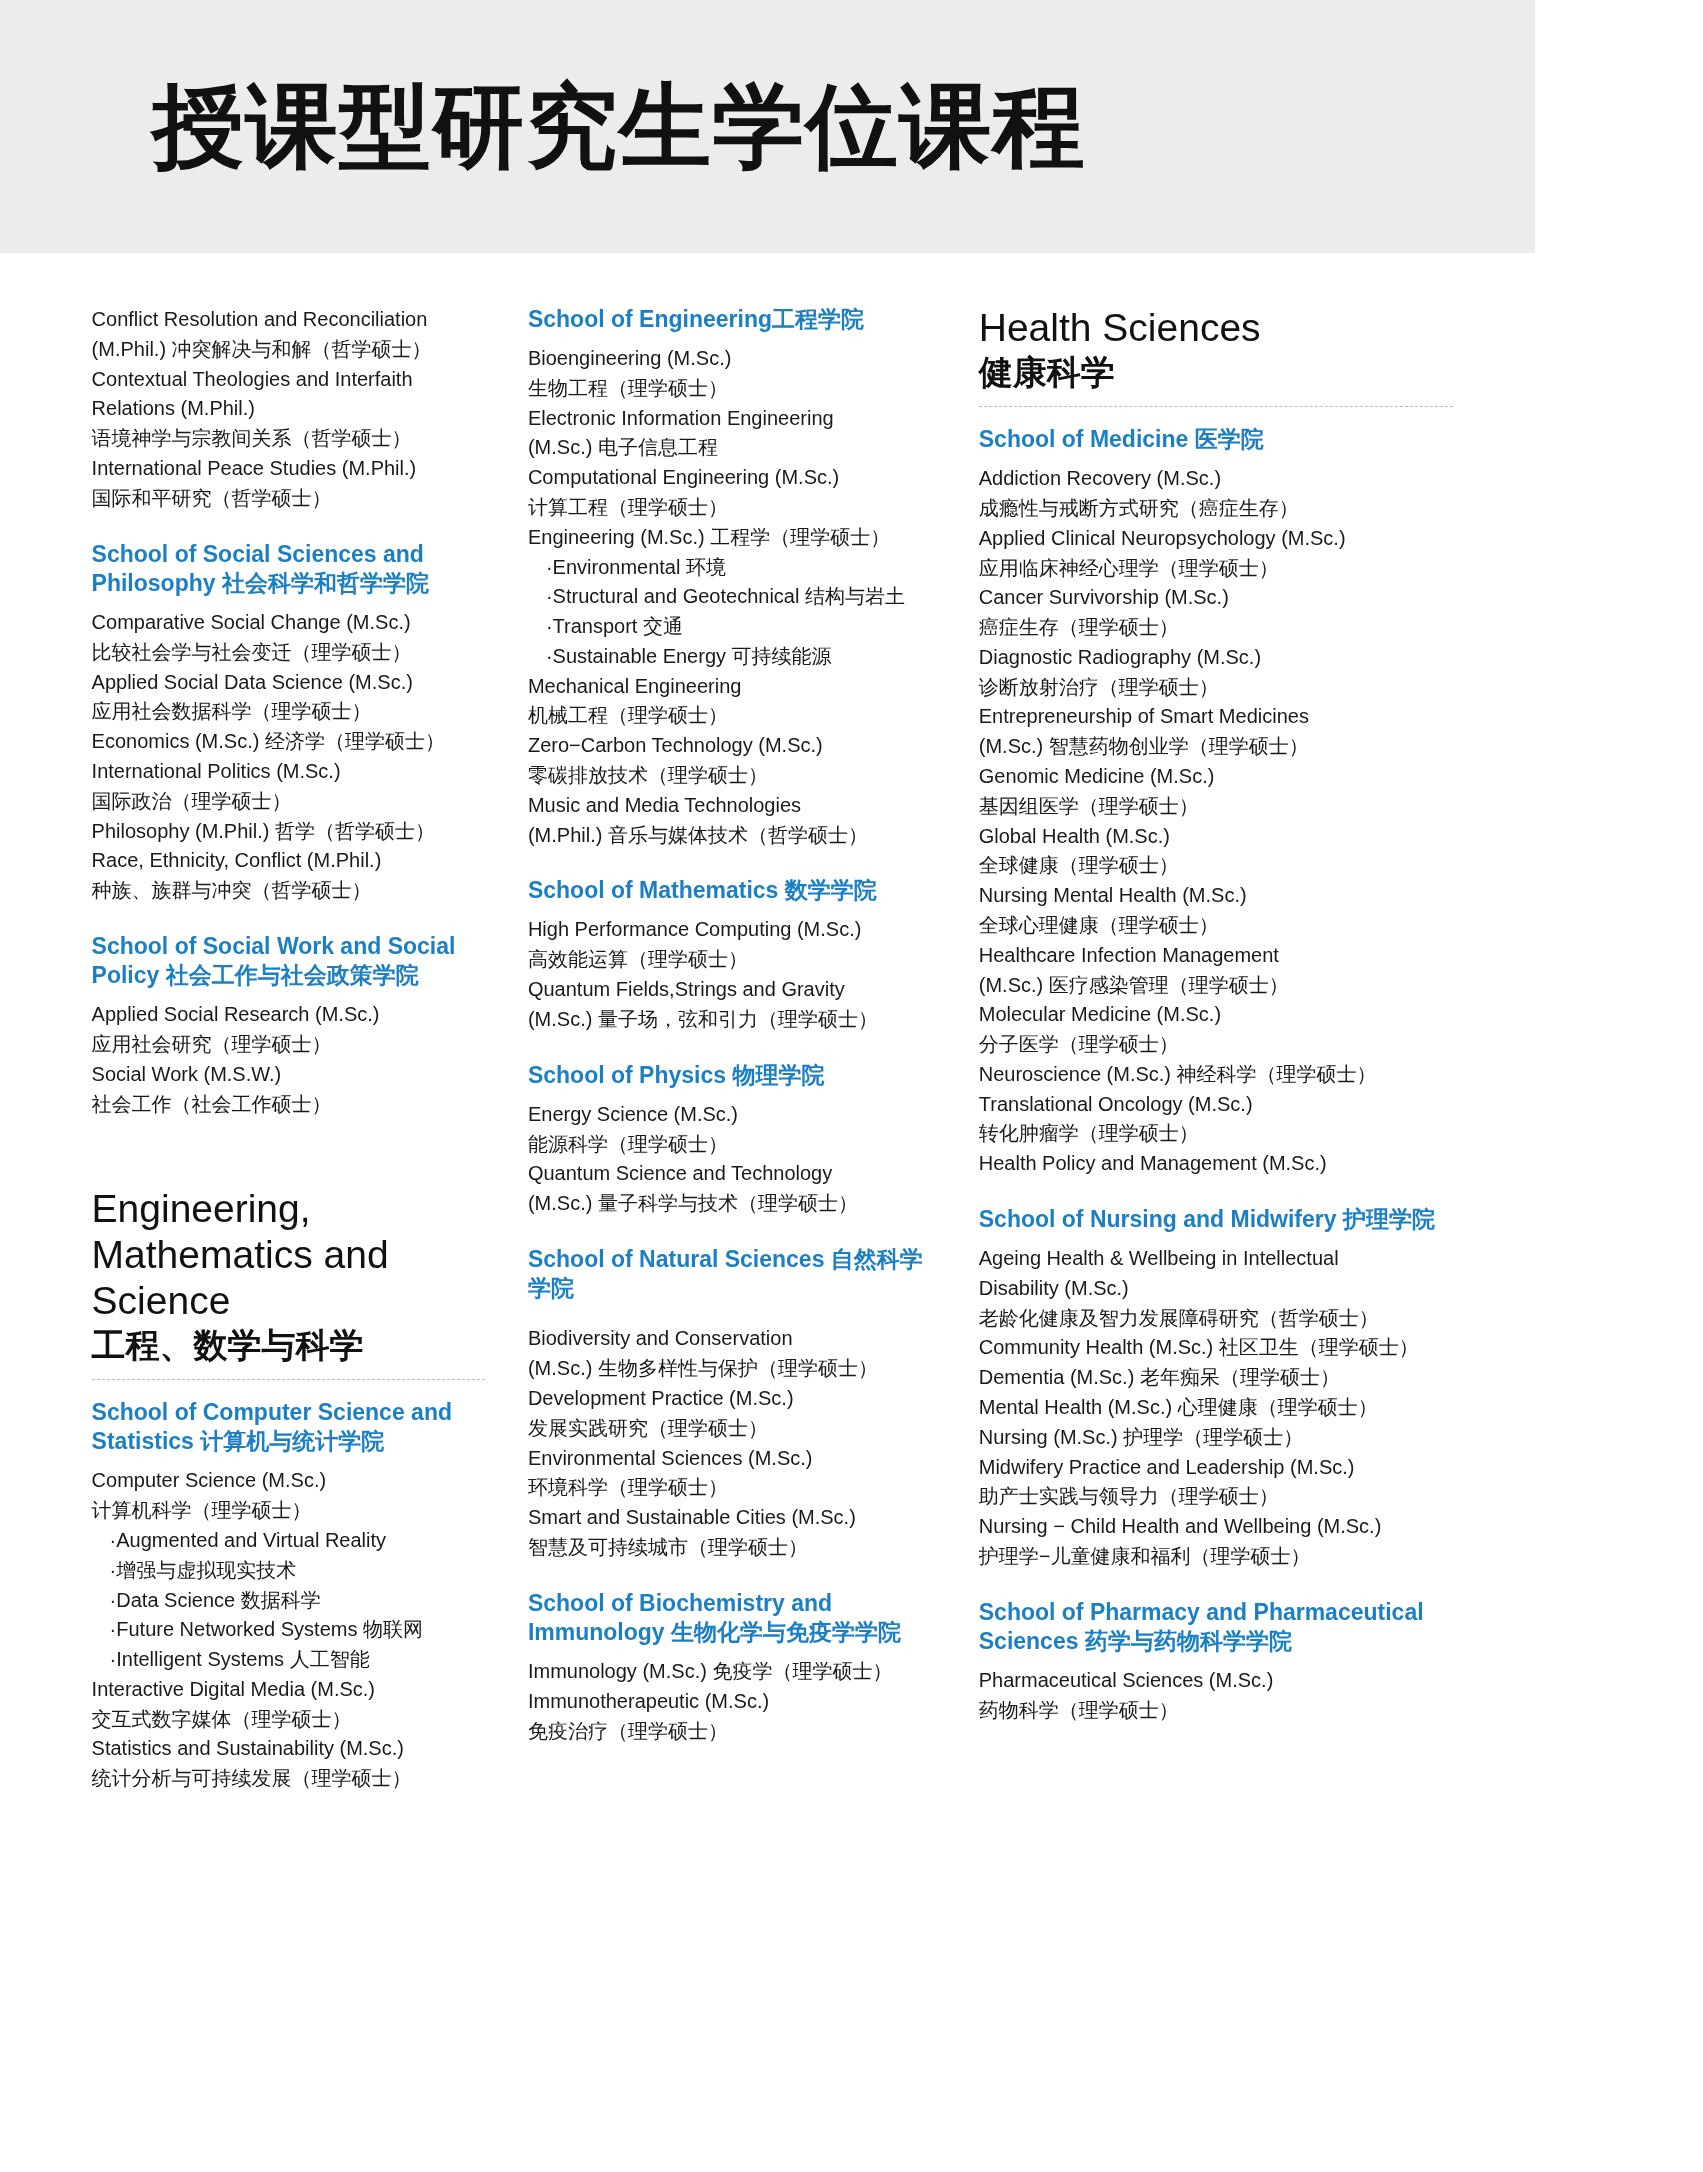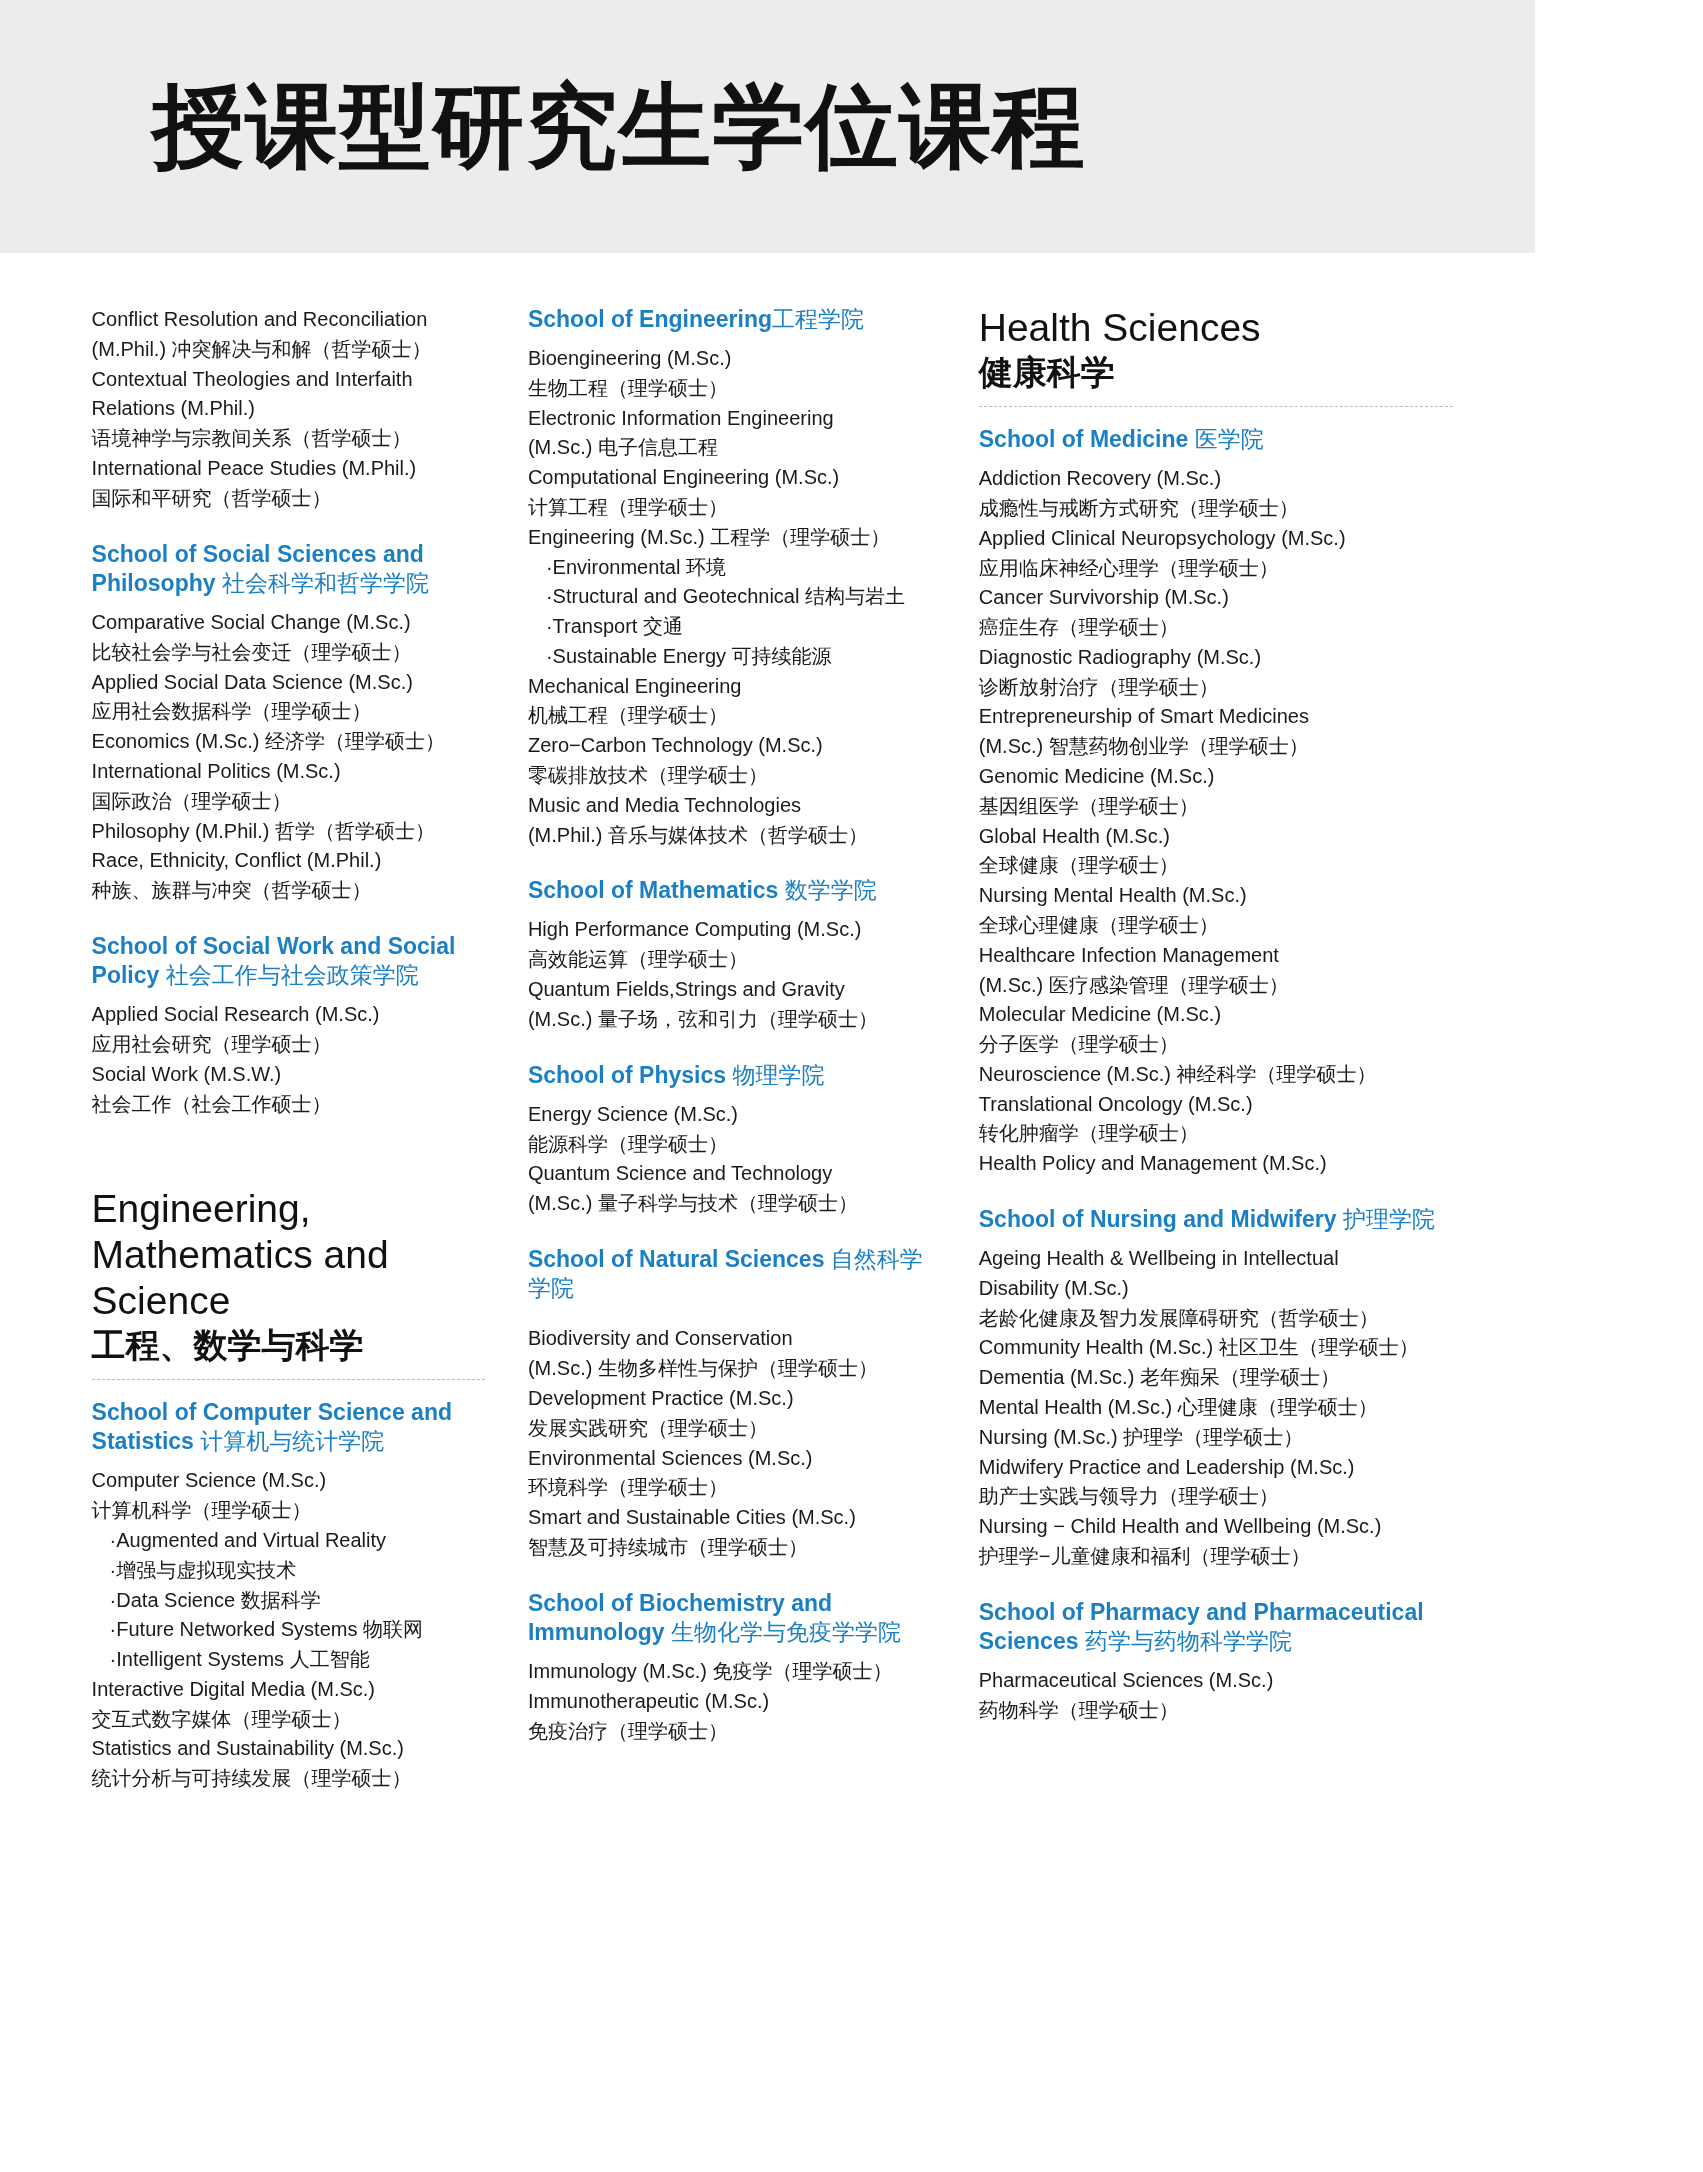--- a/index.html
+++ b/index.html
@@ -71,21 +71,21 @@
     margin: 13.7px 0 18px 0;
   }
   .school {
     color: #1b7fc4;
     font-size: 23px;
     font-weight: bold;
     line-height: 1.28;
     margin: 0 0 9.6px 0;
   }
   .school .cn {
-    font-weight: normal;
+    font-weight: bold;
   }
   .entry {
     font-size: 20px;
     line-height: 1.42;
     color: #1a1a1a;
     margin: 0 0 1.4px 0;
     font-weight: normal;
   }
   .entry.sub {
     padding-left: 18px;
@@ -261,21 +261,21 @@
         </div>
         <hr class="rule">
       </div>
 
       <div class="block">
         <div class="school">
           <span>School of Medicine</span>
           <span class="cn">医学院</span>
         </div>
         <div class="entry">Addiction Recovery (M.Sc.)</div>
-        <div class="entry">成瘾性与戒断方式研究（理学硕士）</div>
+        <div class="entry">成瘾性与戒断方式研究（癌症生存）</div>
         <div class="entry">Applied Clinical Neuropsychology (M.Sc.)</div>
         <div class="entry">应用临床神经心理学（理学硕士）</div>
         <div class="entry">Cancer Survivorship (M.Sc.)</div>
         <div class="entry">癌症生存（理学硕士）</div>
         <div class="entry">Diagnostic Radiography (M.Sc.)</div>
         <div class="entry">诊断放射治疗（理学硕士）</div>
         <div class="entry">Entrepreneurship of Smart Medicines</div>
         <div class="entry">(M.Sc.) 智慧药物创业学（理学硕士）</div>
         <div class="entry">Genomic Medicine (M.Sc.)</div>
         <div class="entry">基因组医学（理学硕士）</div>

